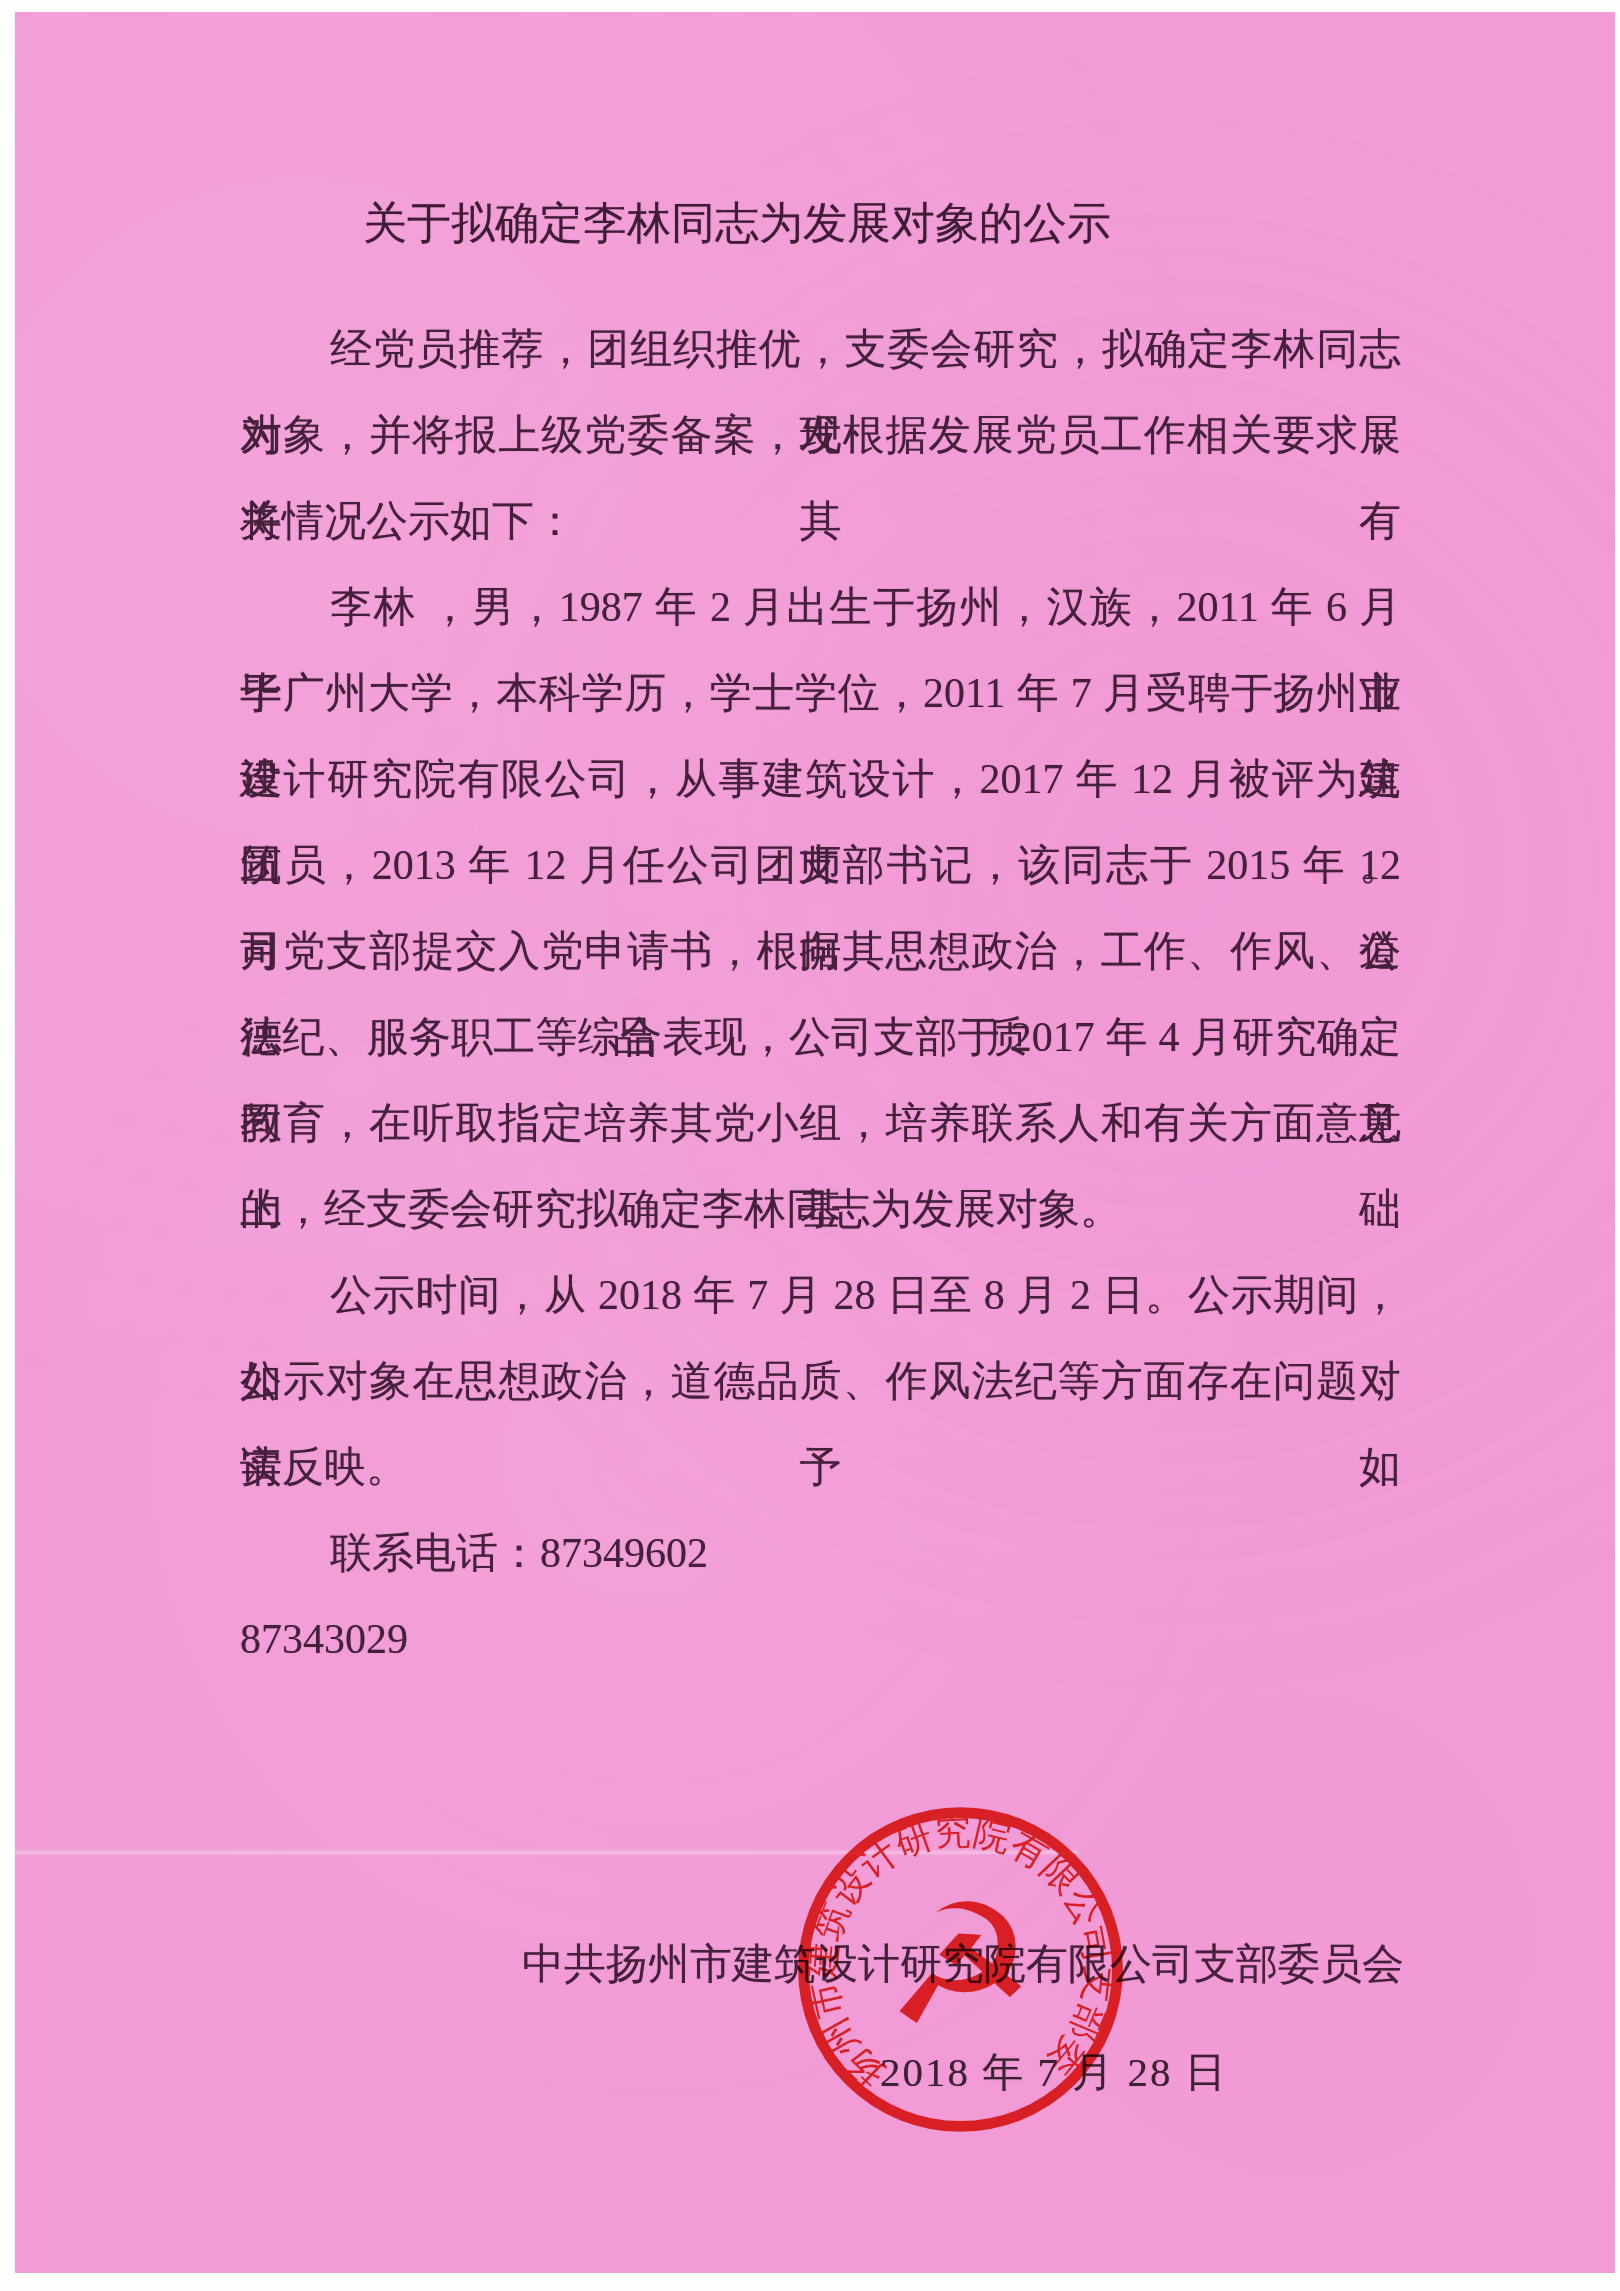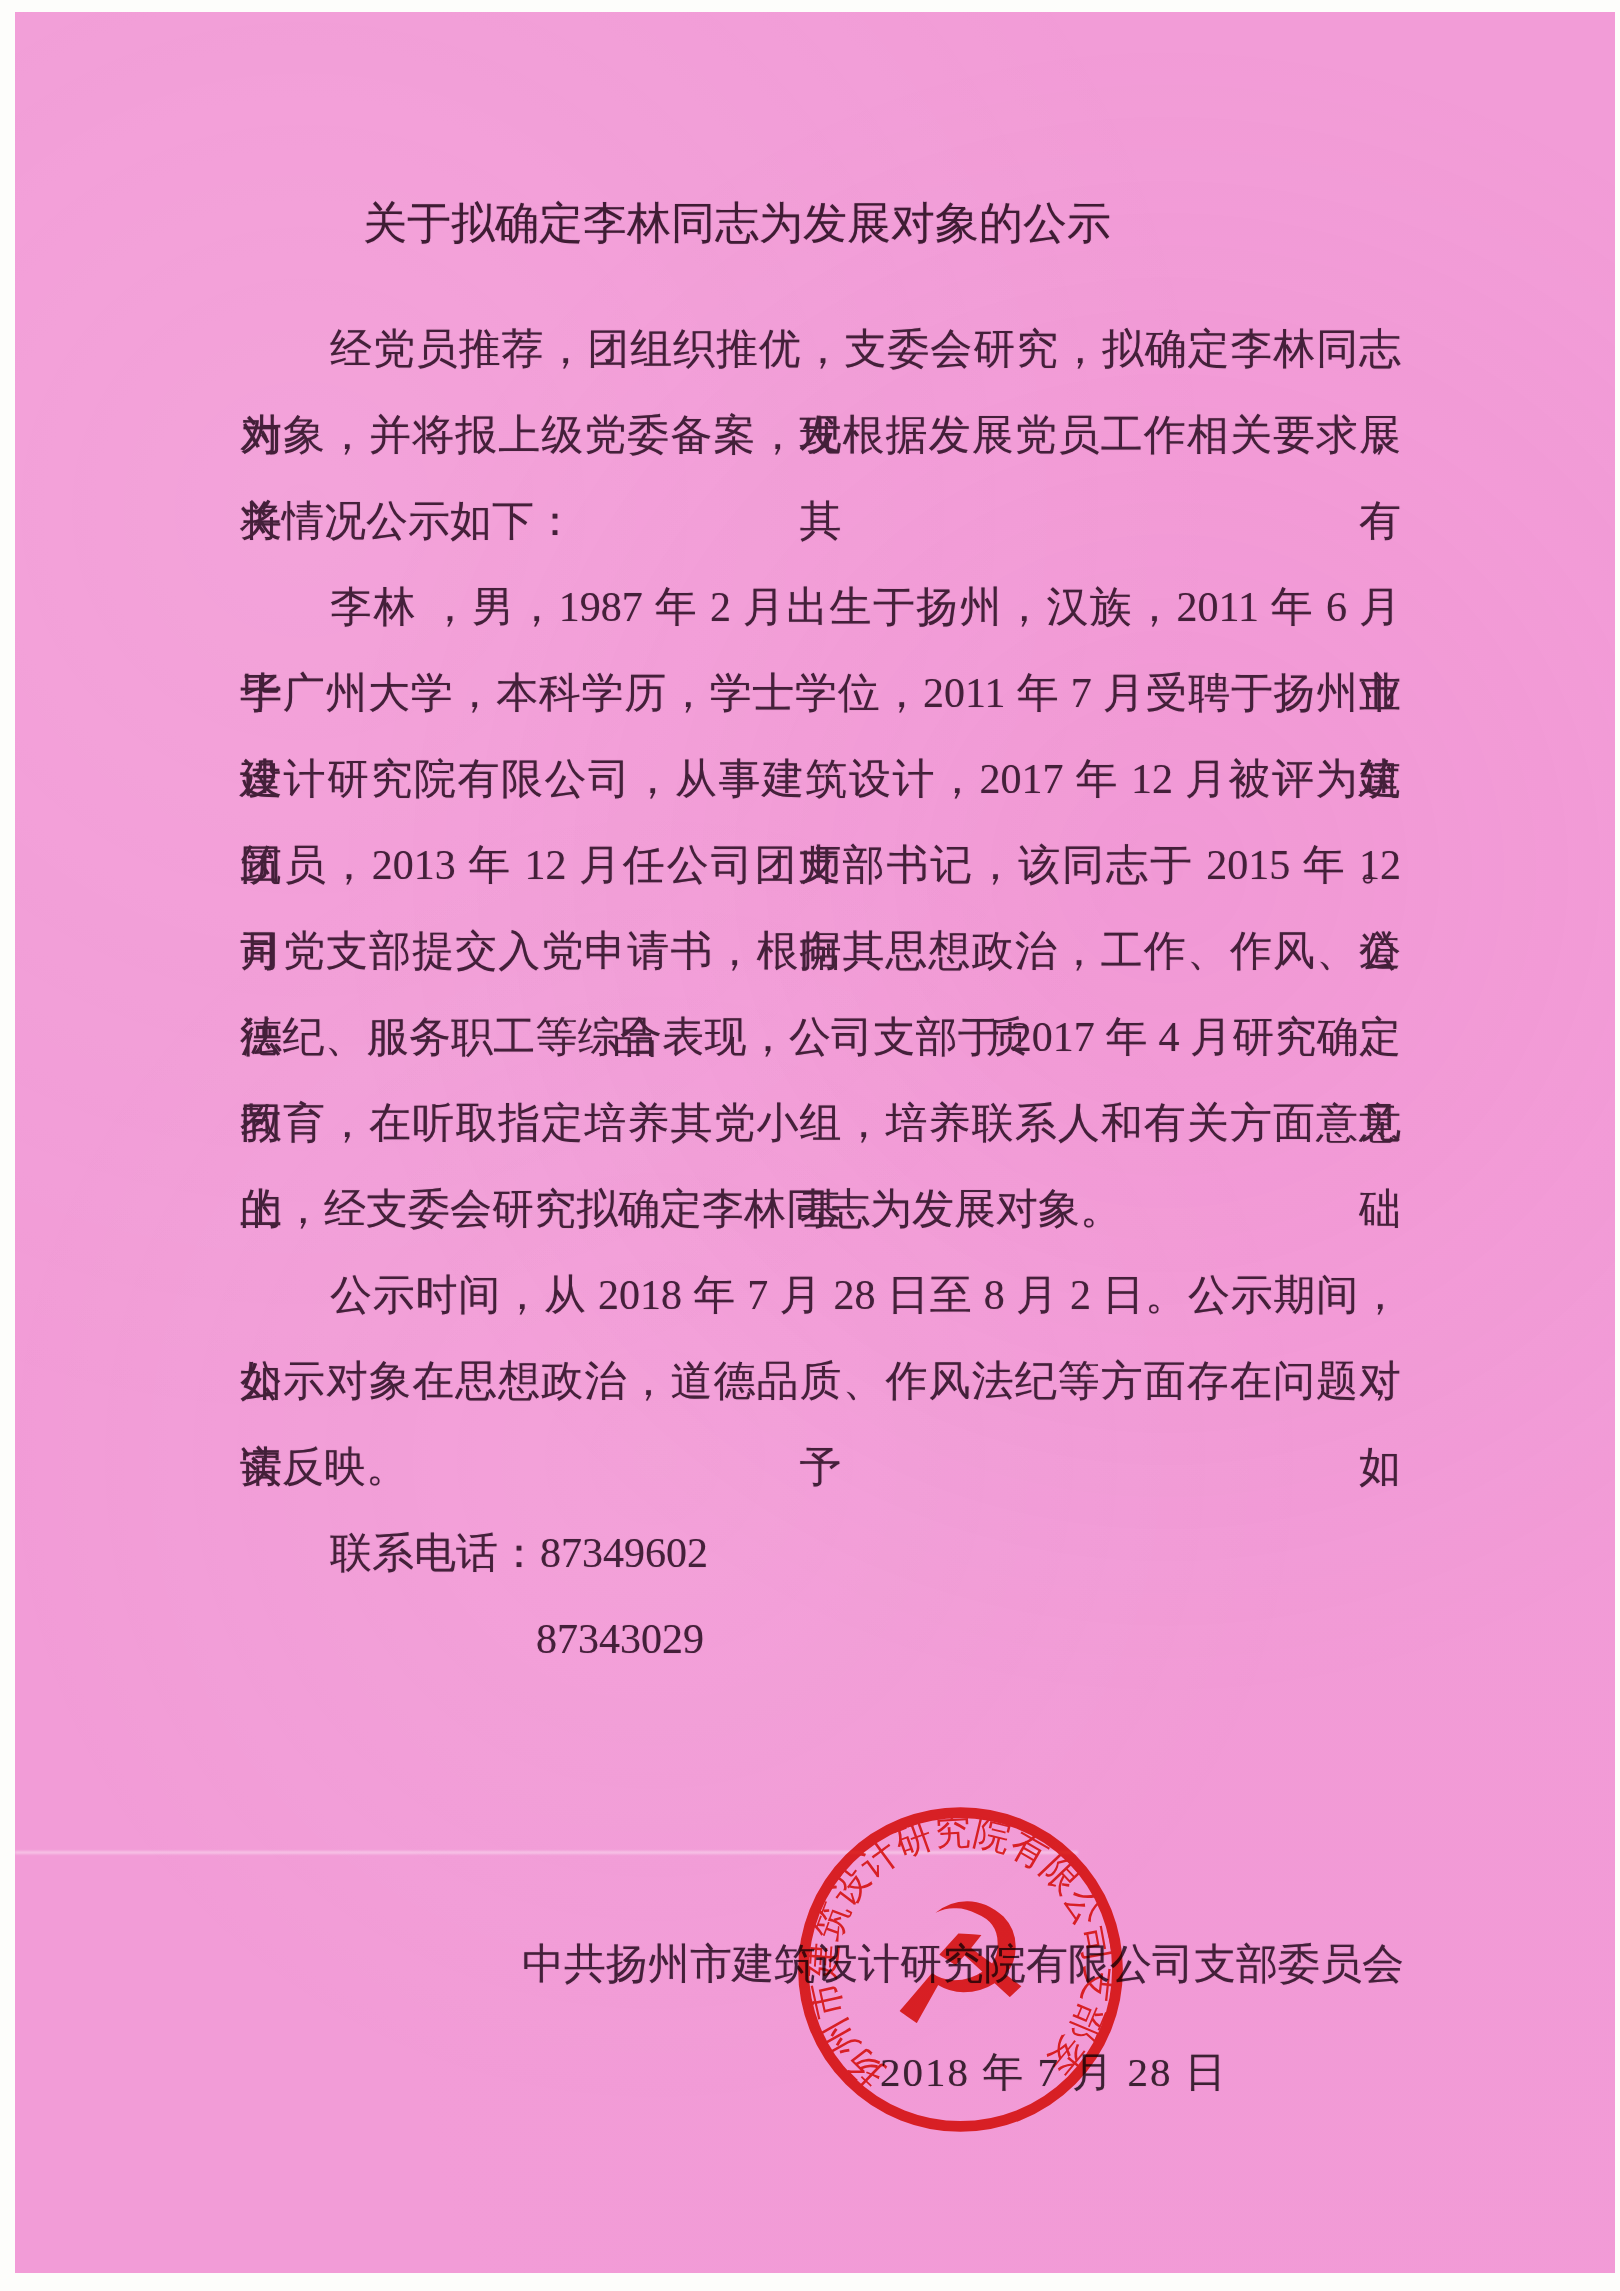--- a/index.html
+++ b/index.html
@@ -46,21 +46,21 @@
     height:86px;
     line-height:86px;
     white-space:nowrap;
   }
   .line.fill{
     white-space:normal;
     text-align:justify;
     text-align-last:justify;
   }
   .line.indent{ text-indent:90px; }
-  .line.phone2{ margin-left:296px; }
+  .line.phone2{ }
   .signature-line{
     position:absolute;
     left:522px;top:1936px;
     font-size:42px;
     color:#44203a;
     white-space:nowrap;
     text-shadow:0 0 1px rgba(68,32,58,.40);
   }
   .date-line{
     position:absolute;

